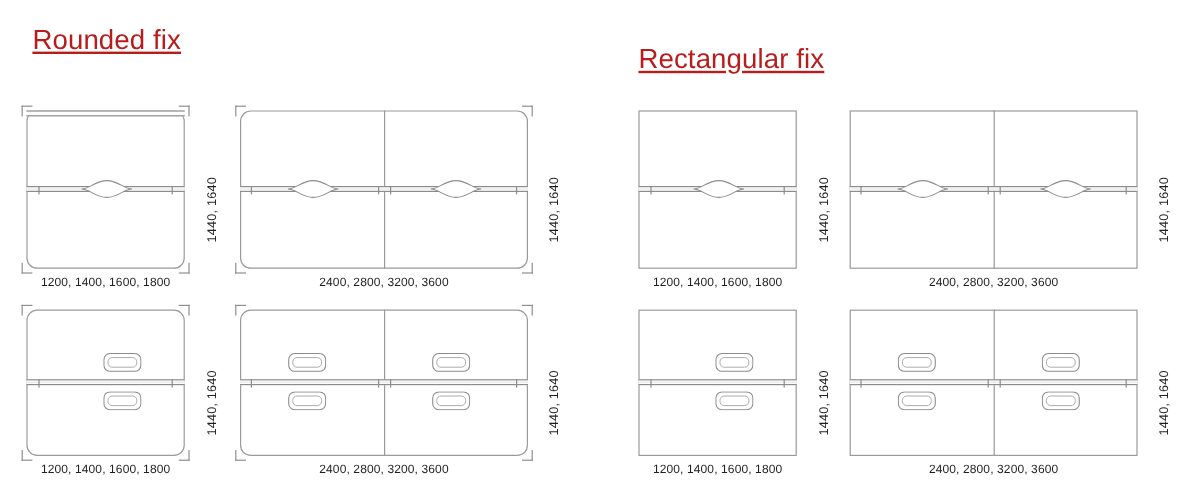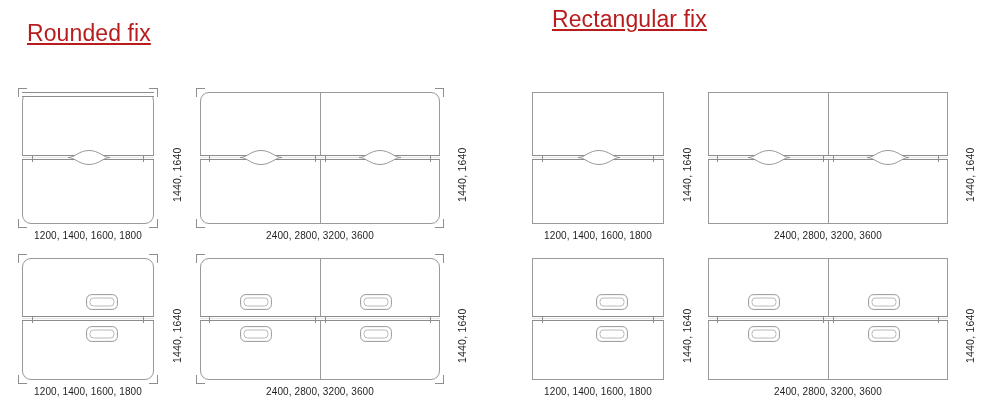--- a/index.html
+++ b/index.html
@@ -16,21 +16,21 @@
   .section-title {
     position: absolute;
     font-size: 23px;
     font-weight: 400;
     color: #b91c1c;
     letter-spacing: 0.1px;
     white-space: nowrap;
     text-decoration: underline;
   }
   #title-left  { left: 27px; top: 20px; }
-  #title-right { left: 532px; top: 6px; margin-left: 20px; }
+  #title-right { left: 532px; top: 36px; }
 
   
   .cell { position: absolute; }
 
   .panel {
     position: absolute;
     left: 0; top: 0;
     border: 1px solid #ararar;
     border: 1px solid #9a9a9a;
     background: #ffffff;

